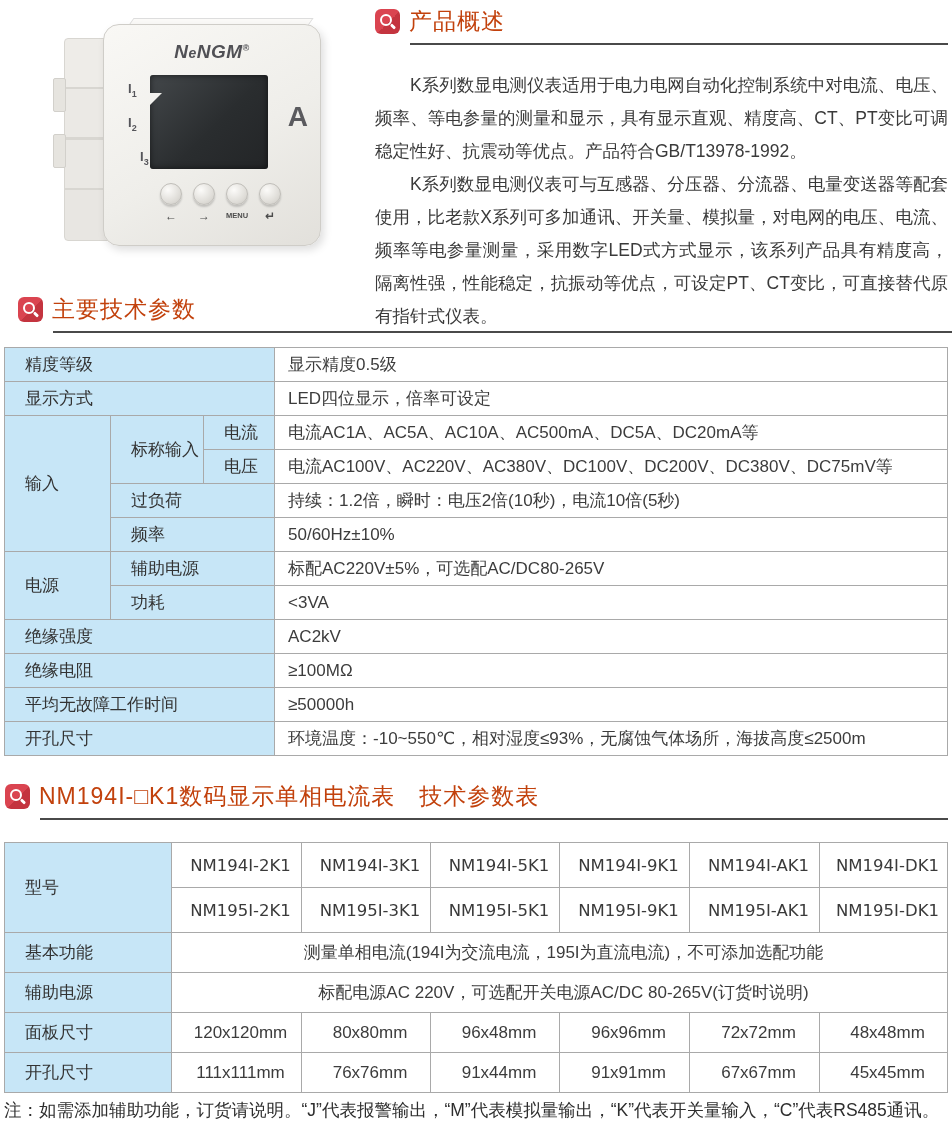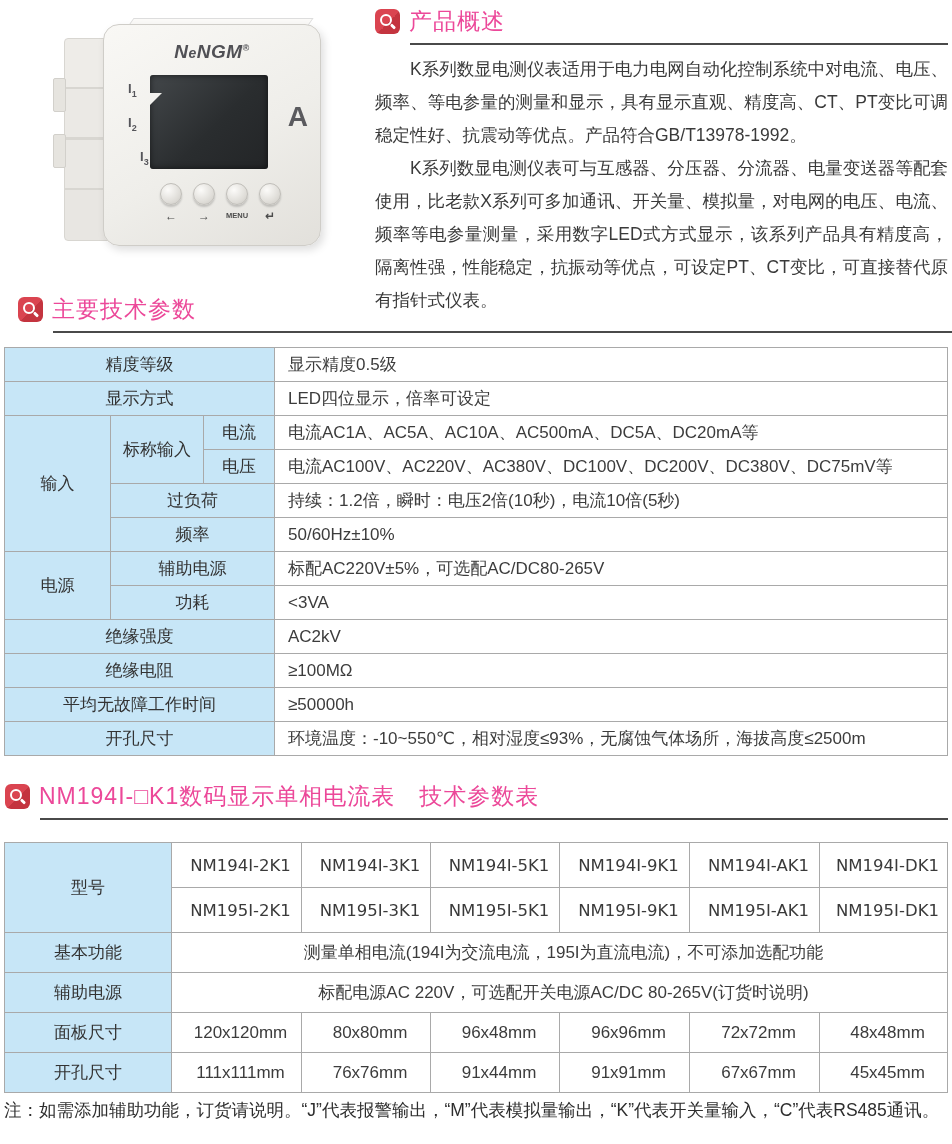--- a/index.html
+++ b/index.html
@@ -19,29 +19,29 @@
   }
   .sec-icon::before {
     content:""; position:absolute; left:5px; top:5px;
     width:8px; height:8px; border:2.6px solid #fff; border-radius:50%;
   }
   .sec-icon::after {
     content:""; position:absolute; left:15px; top:16px;
     width:6px; height:3px; background:#fff; border-radius:2px;
     transform:rotate(45deg);
   }
-  .sec-title { font-size:23px; color:#ec4899; letter-spacing:1px; white-space:nowrap; }
+  .sec-title { font-size:23px; color:#c2410c; letter-spacing:1px; white-space:nowrap; }
   .sec-rule { border-bottom:2px solid #4a4a4a; margin-top:6px; }
   
   .overview { position:absolute; left:375px; top:6px; width:573px; }
   .overview .para {
     font-size:17.5px; line-height:33px; text-align:justify;
     text-indent:2em; color:#3a3a3a;
   }
-  .overview .paras { margin-top:8px; }
+  .overview .paras { margin-top:24px; }
   
   .meter-wrap { position:absolute; left:48px; top:6px; width:280px; height:268px; }
   .m-side {
     position:absolute; left:16px; top:32px; width:52px; height:203px;
     border-radius:4px 0 0 4px; border:1px solid #d8d6d1;
     background:linear-gradient(to bottom,
       #eeece8 0 24%, #d8d6d1 24% 25%,
       #ebe9e5 25% 49%, #d8d6d1 49% 50%,
       #eae8e4 50% 74%, #d8d6d1 74% 75%, #e8e6e2 75% 100%);
   }
@@ -91,21 +91,21 @@
     border:1px solid #c0beb9; box-shadow:0 2px 2px rgba(0,0,0,.18);
   }
   .m-btn-labels { position:absolute; left:56px; top:184px; display:flex; gap:11px; }
   .m-btn-labels span {
     width:22px; text-align:center; font-size:12px; color:#4c4c4c; font-weight:bold;
   }
   .m-btn-labels .menu { font-size:7.5px; line-height:14px; }
   
   table { border-collapse:collapse; table-layout:fixed; }
   td, th { border:1px solid #a9a9a9; font-weight:normal; font-size:17px; }
-  .lbl { background:#c7e6f7; text-align:center; padding-left:0; color:#333; }
+  .lbl { background:#c7e6f7; text-align:left; padding-left:20px; color:#333; }
   .val { background:#fff; text-align:left; padding-left:13px; }
   .t1 { position:absolute; left:4px; top:347px; width:944px; }
   .t1 td { height:34px; }
   .t2 { position:absolute; left:4px; top:842px; width:944px; }
   .t2 .mrow td { height:45px; }
   .t2 .srow td { height:40px; }
   .t2 .cell-c { text-align:center; padding-left:8px; }
   .t2 .model { font-family:"DejaVu Sans",sans-serif; font-size:16.5px; color:#3a3a3a; }
   .sec2 { left:18px; top:294px; width:943px; }
   .sec3 { left:5px; top:781px; width:943px; }

